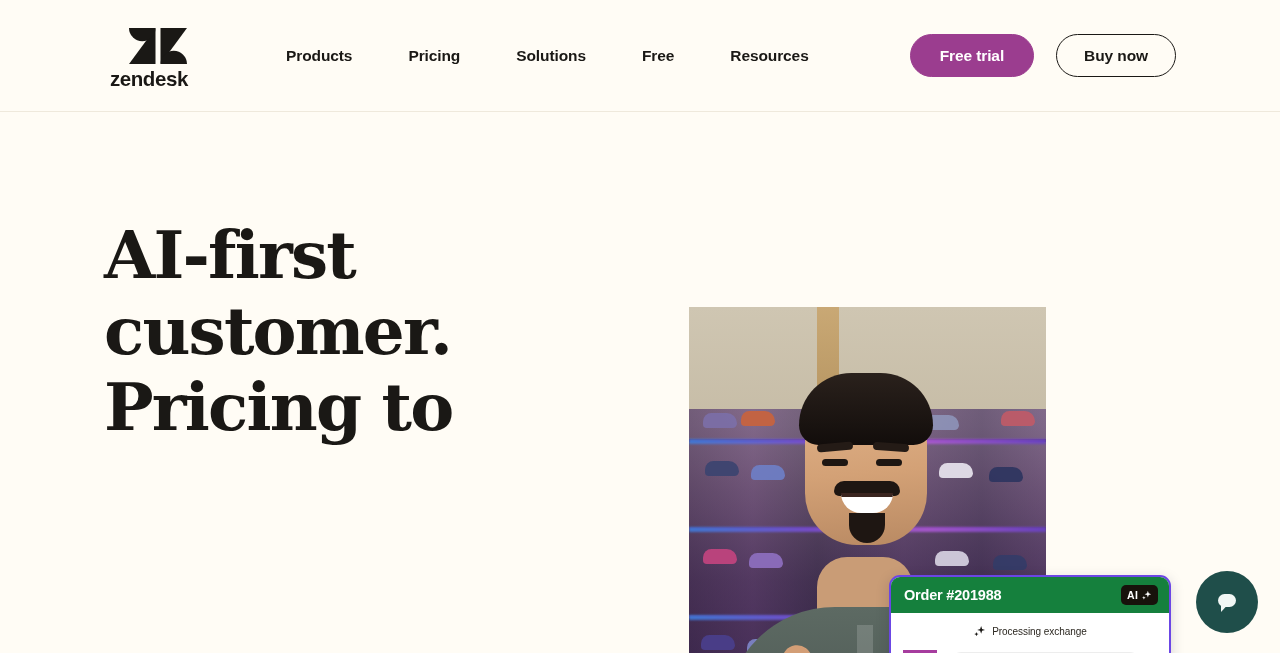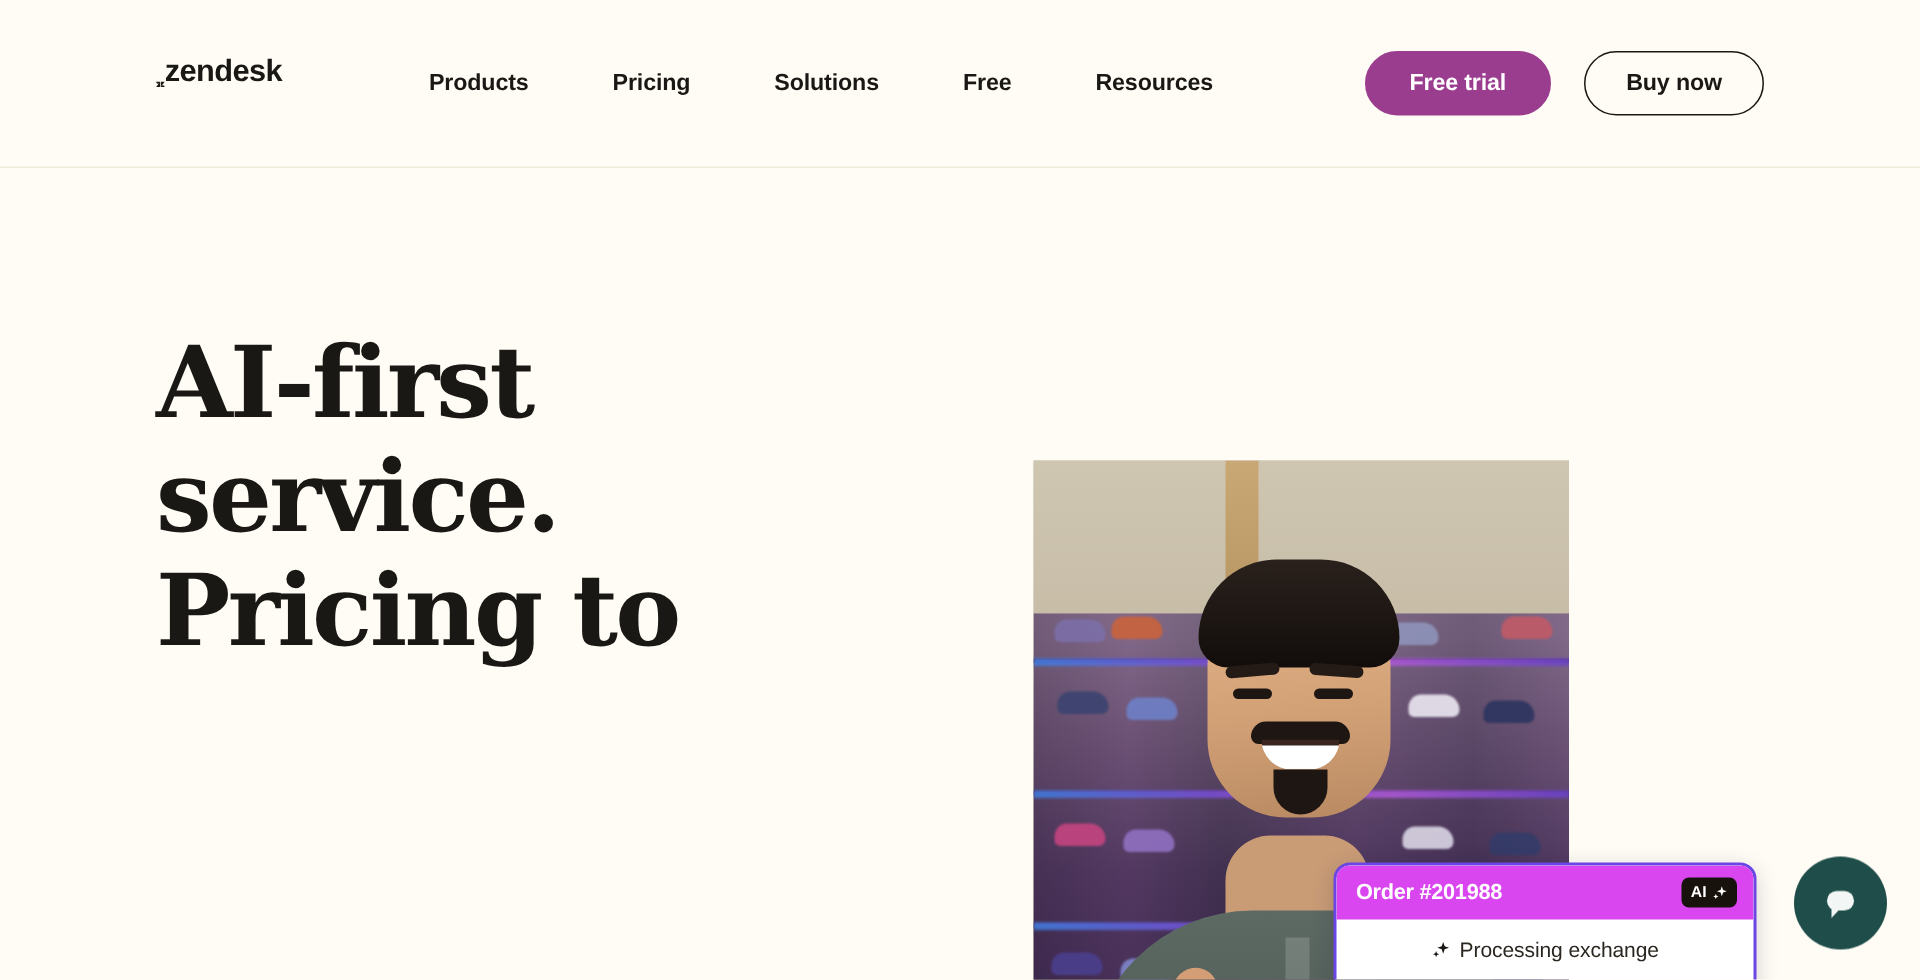--- a/index.html
+++ b/index.html
@@ -24,22 +24,22 @@
     height: 112px;
     background: #FFFCF5;
     border-bottom: 1px solid #EFE9DC;
     display: flex;
     align-items: center;
     padding: 0 104px;
   }
 
   .brand {
     display: flex;
-    flex-direction: row;
-    align-items: flex-start;
+    flex-direction: column;
+    align-items: flex-end;
     width: 84px;
     margin-left: 0px;
     text-decoration: none;
   }
 
   .brand-mark {
     width: 60px;
     height: 44px;
     display: block;
   }
@@ -256,21 +256,21 @@
     top: 463px;
     width: 282px;
     border: 2px solid #6B46E5;
     border-radius: 11px;
     background: #FFFFFF;
     overflow: hidden;
     box-shadow: 0 4px 14px rgba(30,20,60,.18);
   }
 
   .order-head {
-    background: #d946ef;
+    background: #15803d;
     height: 36px;
     display: flex;
     align-items: center;
     padding: 0 11px 0 13px;
   }
 
   .order-title {
     color: #FFFFFF;
     font-size: 14.5px;
     font-weight: 700;
@@ -294,21 +294,21 @@
     letter-spacing: .2px;
   }
 
   .order-body { padding: 12px 12px 10px; }
 
   .status-row {
     display: flex;
     align-items: center;
     justify-content: center;
     gap: 6px;
-    font-size: 14px;
+    font-size: 10px;
     color: #2B2720;
     letter-spacing: -0.05px;
   }
 
   .msg-row {
     margin-top: 12px;
     display: flex;
     align-items: center;
     gap: 10px;
   }
@@ -371,21 +371,21 @@
   <div class="header-actions">
     <a class="btn btn-primary" href="#">Free trial</a>
     <a class="btn btn-outline" href="#">Buy now</a>
   </div>
 </header>
 
 <main class="hero">
 
   <div class="hero-copy">
     <h1 class="hero-title">
-      <span>AI-first service.</span><br>
+      <span>AI-first customer.</span><br>
       <span>Pricing to</span><br>
     </h1>
 
 
   </div>
 
   <figure class="hero-media">
     <div class="photo">
       <div class="photo-post"></div>
 

